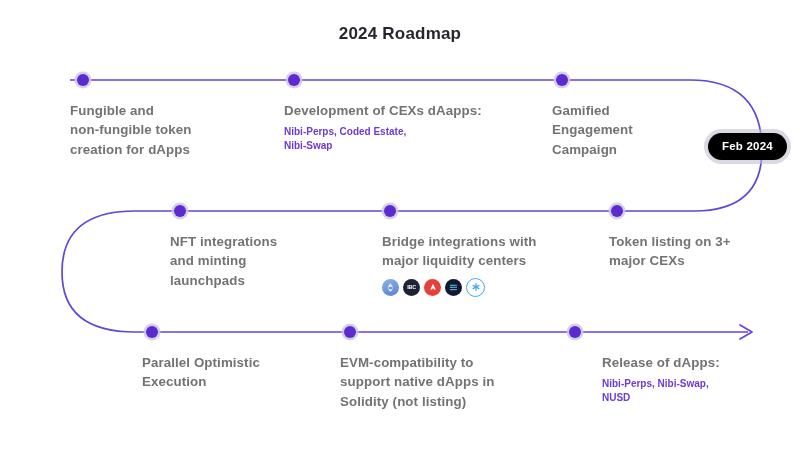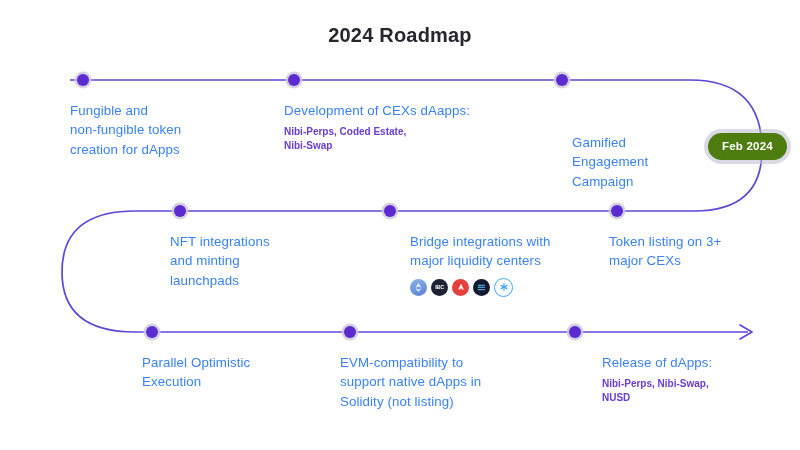--- a/index.html
+++ b/index.html
@@ -24,50 +24,50 @@
     top: 0;
     width: 800px;
     height: 450px;
   }
   .title {
     position: absolute;
     top: 24px;
     left: 0;
     width: 800px;
     text-align: center;
-    font-size: 20px;
+    font-size: 17px;
     font-weight: bold;
     color: #27262e;
     letter-spacing: 0.2px;
   }
   .node {
     position: absolute;
     width: 230px;
   }
   .node .heading {
     font-size: 13.3px;
-    font-weight: normal;
-    color: #3b82f6;
+    font-weight: bold;
+    color: #737373;
     line-height: 1.45;
     letter-spacing: 0.1px;
     white-space: pre-line;
   }
   .node .sub {
     font-size: 10px;
     font-weight: bold;
     color: #6c3cd4;
     line-height: 1.42;
     margin-top: 5px;
     white-space: pre-line;
   }
   .badge {
     position: absolute;
     left: 708px;
     top: 133px;
-    background: #4d7c0f;
+    background: #000000;
     color: #ffffff;
     font-size: 11.5px;
     font-weight: bold;
     padding: 7px 14px 8px 14px;
     border-radius: 18px;
     box-shadow: 0 0 0 4px rgba(190,186,205,0.55);
     letter-spacing: 0.2px;
   }
   .icon-row {
     display: flex;
@@ -152,35 +152,35 @@
 non-fungible token
 creation for dApps</div>
   </div>
 
   <div class="node" style="left:284px; top:101px; width:250px;">
     <div class="heading">Development of CEXs dAapps:</div>
     <div class="sub">Nibi-Perps, Coded Estate,
 Nibi-Swap</div>
   </div>
 
-  <div class="node" style="left:572px; top:101px; width:150px;margin-top:32px;">
+  <div class="node" style="left:552px; top:101px; width:150px;">
     <div class="heading">Gamified
 Engagement
 Campaign</div>
   </div>
 
   <div class="badge">Feb 2024</div>
 
   <div class="node" style="left:170px; top:232px;">
     <div class="heading">NFT integrations
 and minting
 launchpads</div>
   </div>
 
-  <div class="node" style="left:382px; top:232px; width:230px;margin-left:28px;">
+  <div class="node" style="left:382px; top:232px; width:230px;">
     <div class="heading">Bridge integrations with
 major liquidity centers</div>
     <div class="icon-row">
       <span class="chain-icon ic-eth">
         <svg width="11" height="11" viewBox="0 0 24 24" aria-hidden="true">
           <polygon points="12,2 12,9.6 18.4,12.4" fill="#ffffff" opacity="0.85"></polygon>
           <polygon points="12,2 5.6,12.4 12,9.6" fill="#ffffff"></polygon>
           <polygon points="12,16.2 12,22 18.4,13.7" fill="#ffffff" opacity="0.85"></polygon>
           <polygon points="12,22 12,16.2 5.6,13.7" fill="#ffffff"></polygon>
         </svg>

